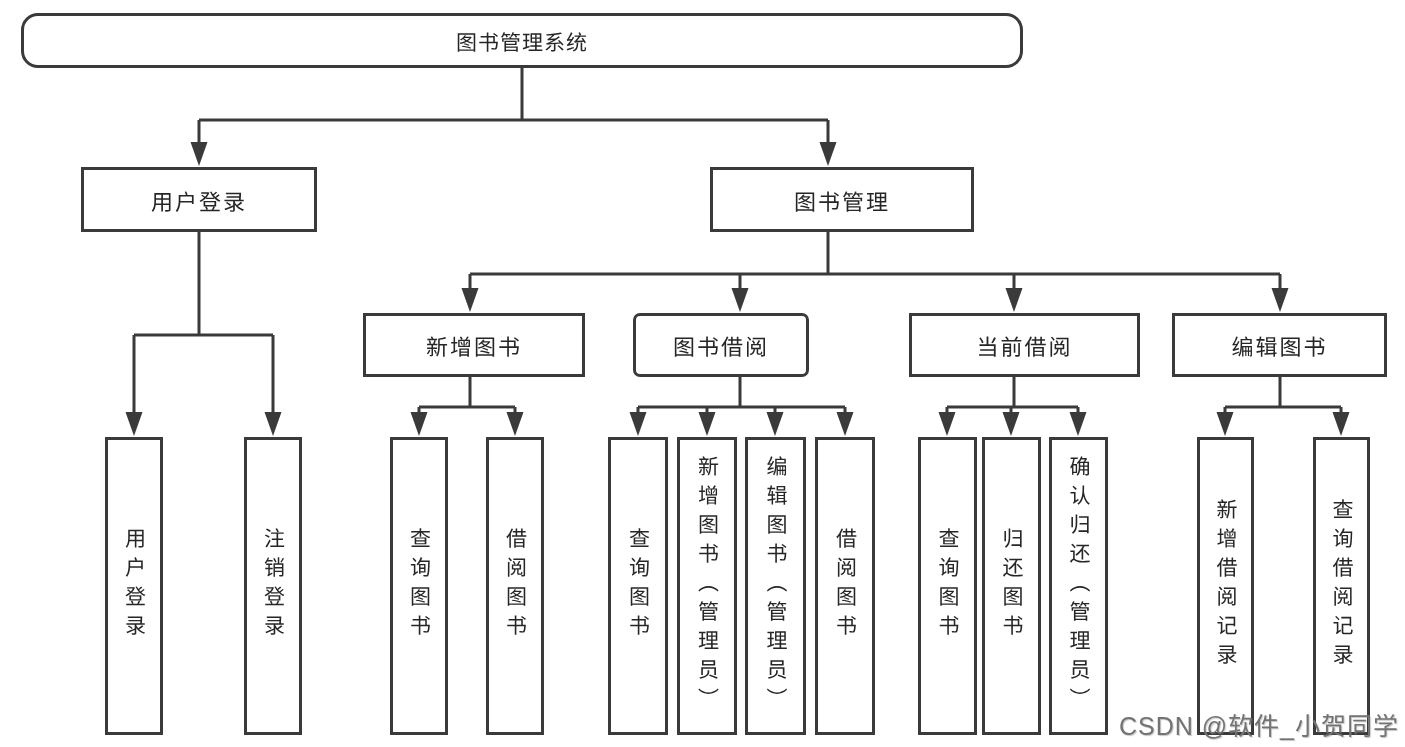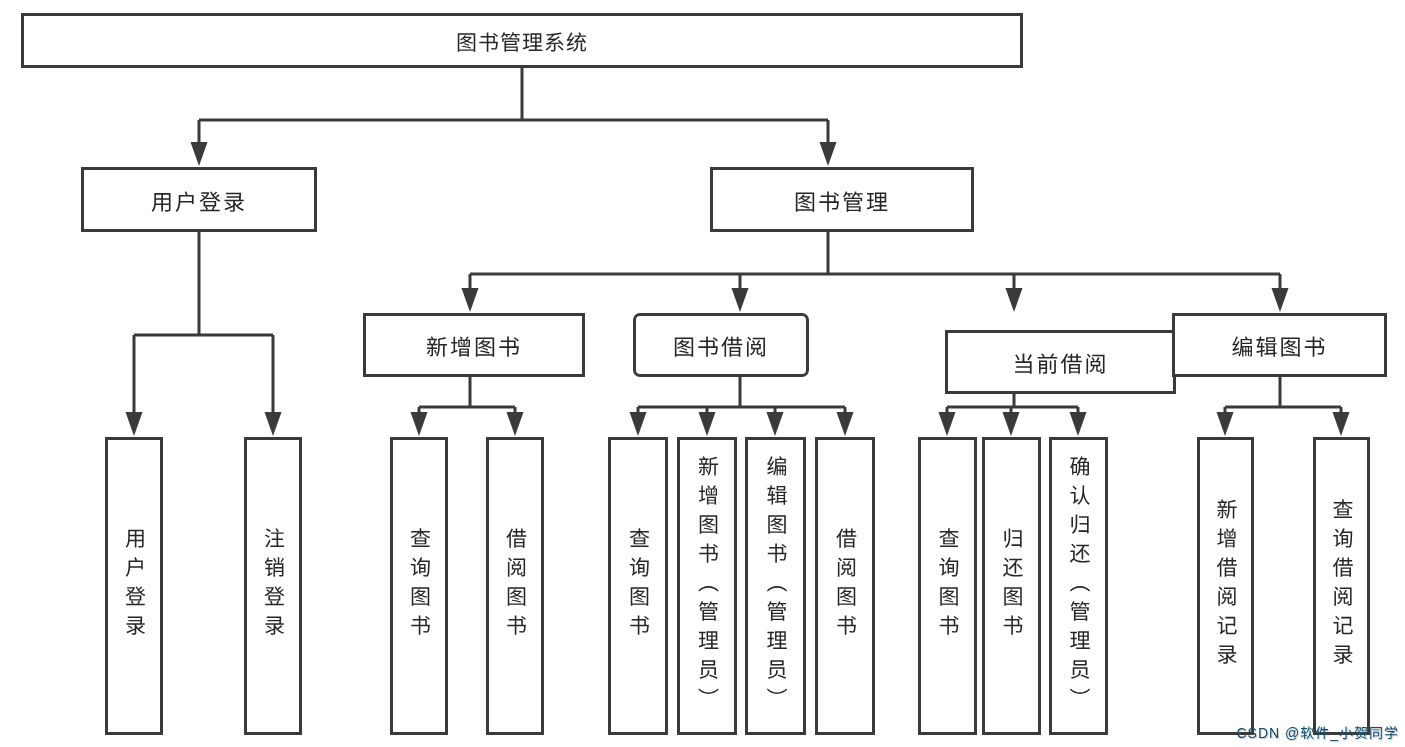--- a/index.html
+++ b/index.html
@@ -35,35 +35,36 @@
     z-index: 2;
   }
   .node.h {
     font-size: 22px;
     letter-spacing: 2px;
     white-space: nowrap;
   }
   .node.root {
     font-size: 21px;
     letter-spacing: 1px;
+    border-radius: 17px;
   }
   .node.v {
     writing-mode: vertical-rl;
     text-orientation: mixed;
     font-size: 21px;
     letter-spacing: 8px;
     line-height: 1;
   }
   #watermark {
     position: absolute;
     right: 6px;
     bottom: 5px;
-    font-size: 14px;
+    font-size: 25px;
     letter-spacing: 1px;
-    color: #0c4a6e;
+    color: #737373;
     text-shadow: 1px 1px 1px rgba(125,125,125,0.45);
     z-index: 5;
     white-space: nowrap;
   }
 </style>
 </head>
 <body>
 
 <div id="canvas">
 
@@ -124,21 +125,21 @@
     </g>
   </svg>
 
   <div class="node h root" style="left:21px; top:13px; width:1002px; height:55px;">图书管理系统</div>
 
   <div class="node h" style="left:81px; top:167px; width:236px; height:65px;">用户登录</div>
   <div class="node h" style="left:710px; top:167px; width:264px; height:65px;">图书管理</div>
 
   <div class="node h" style="left:363px; top:313px; width:222px; height:64px;">新增图书</div>
   <div class="node h" style="left:633px; top:313px; width:176px; height:64px;border-radius:7px;">图书借阅</div>
-  <div class="node h" style="left:909px; top:330px; width:231px; height:64px;margin-left:36px;">当前借阅</div>
+  <div class="node h" style="left:909px; top:313px; width:231px; height:64px;">当前借阅</div>
   <div class="node h" style="left:1172px; top:313px; width:215px; height:64px;">编辑图书</div>
 
   <div class="node v" style="left:105px; top:437px; width:58px; height:298px;">用户登录</div>
   <div class="node v" style="left:244px; top:437px; width:58px; height:298px;">注销登录</div>
 
   <div class="node v" style="left:390px; top:437px; width:58px; height:298px;">查询图书</div>
   <div class="node v" style="left:486px; top:437px; width:58px; height:298px;">借阅图书</div>
 
   <div class="node v" style="left:608px; top:437px; width:60px; height:298px;">查询图书</div>
   <div class="node v" style="left:677px; top:437px; width:60px; height:298px;">新增图书（管理员）</div>

